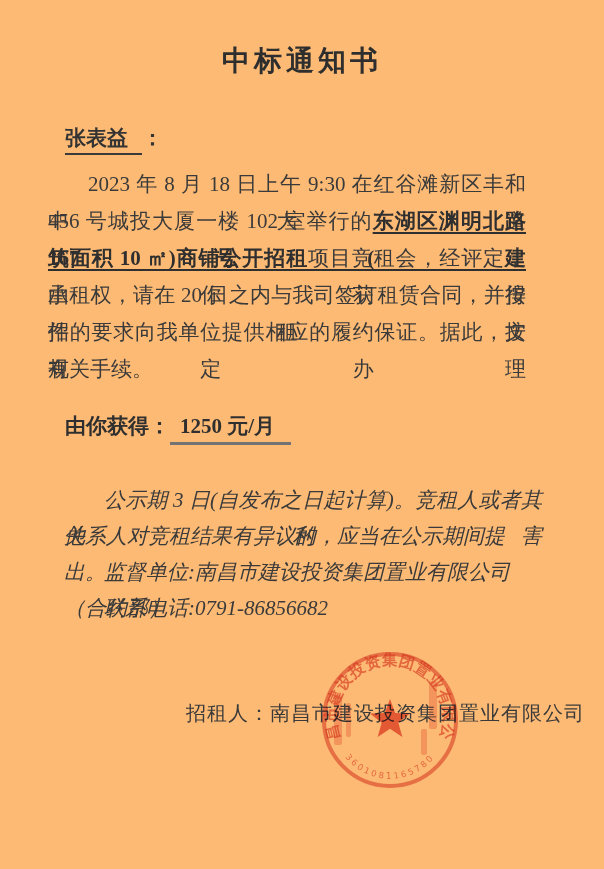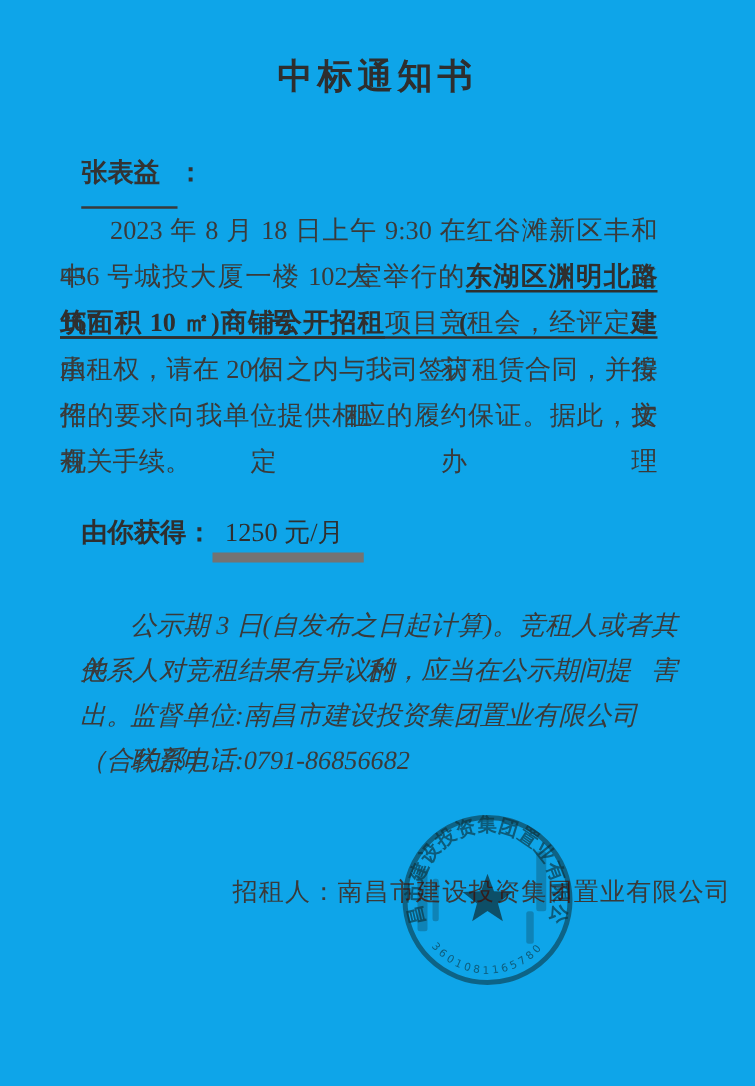--- a/index.html
+++ b/index.html
@@ -1,21 +1,21 @@
 <!DOCTYPE html>
 <html><head>
 <meta charset="utf-8">
 <style>
   html, body { margin: 0; padding: 0; background: #888; }
   .page {
     position: relative;
     width: 604px;
     height: 869px;
     margin: 0 auto;
-    background: #0ea5e9;
+    background: #fdba74;
     font-family: "Liberation Serif", "DejaVu Serif", serif;
     color: #3a3a3a;
     overflow: hidden;
   }
   .title {
     position: absolute;
     top: 42px; left: 0;
     width: 100%;
     margin: 0;
     text-align: center;
@@ -27,21 +27,21 @@
   .addressee {
     position: absolute;
     left: 65px; top: 124px;
     font-size: 21px;
     font-weight: bold;
     color: #333;
   }
   .addr-name {
     display: inline-block;
     border-bottom: 2px solid #3a3a3a;
-    padding: 0 14px 13px 0;
+    padding: 0 14px 1px 0;
     font-family: Liberation Serif, serif;
   }
   .body-para {
     position: absolute;
     left: 48px; top: 166px;
     width: 478px;
     font-size: 21px;
   }
   .line {
     height: 37px;
@@ -59,25 +59,25 @@
     text-decoration-thickness: 2px;
     color: #2f2f2f;
   }
   .result {
     position: absolute;
     left: 65px; top: 412px;
     font-size: 21px;
   }
   .result-label { font-weight: bold; color: #2f2f2f; }
   .result-value {
-    font-weight: normal;
+    font-weight: bold;
     color: #2f2f2f;
     display: inline-block;
     padding: 0 16px 2px 10px;
-    border-bottom: 8px solid #737373;
+    border-bottom: 3px solid #737373;
     text-align: center;
   }
   .notice {
     position: absolute;
     left: 64px; top: 482px;
     width: 478px;
     font-size: 21px;
     font-style: italic;
   }
   .notice .line { height: 36px; line-height: 36px; }

